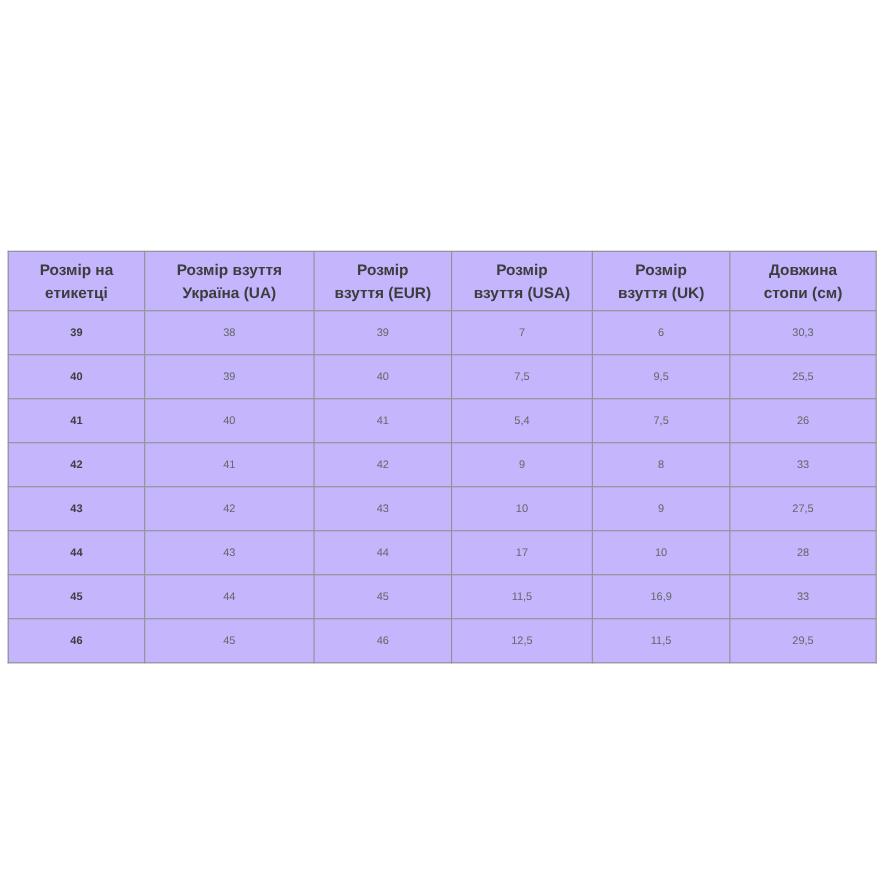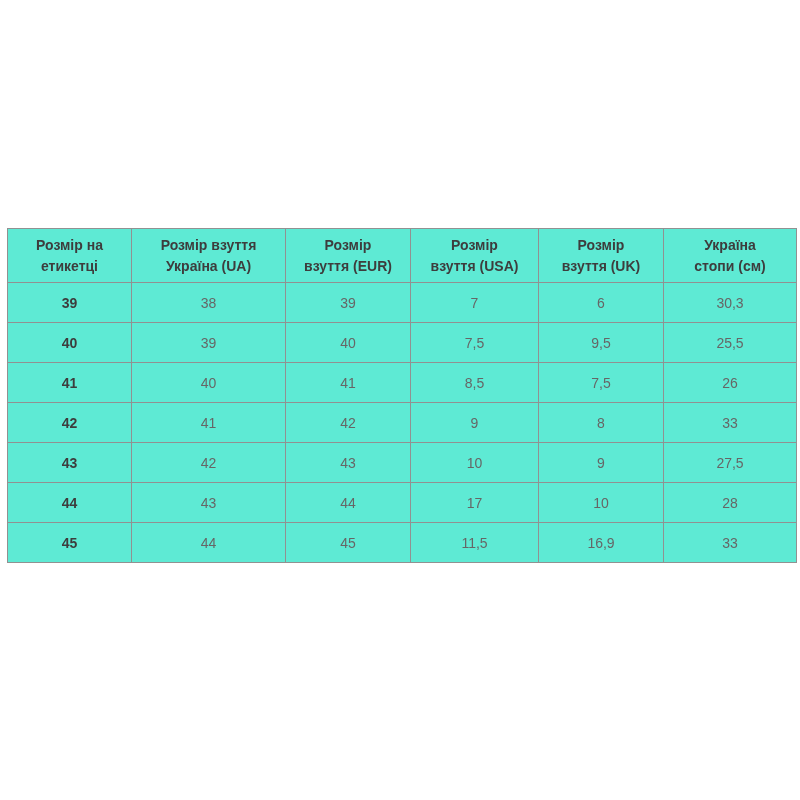--- a/index.html
+++ b/index.html
@@ -13,40 +13,40 @@
     width: 800px; height: 800px;
     background: #ffffff;
     overflow: hidden;
   }
   table.size-table {
     position: absolute;
     left: 7px; top: 228px;
     width: 789px;
     border-collapse: collapse;
     table-layout: fixed;
-    background: #5eead4;
+    background: #c4b5fd;
   }
   table.size-table th,
   table.size-table td {
     border: 1px solid #919191;
     text-align: center;
     vertical-align: middle;
     overflow: hidden;
   }
   table.size-table th {
     height: 54px;
     font-size: 14px;
     font-weight: bold;
     color: #3d3d3d;
     line-height: 21px;
     white-space: pre-line;
   }
   table.size-table td {
     height: 40px;
-    font-size: 14px;
+    font-size: 10px;
     font-weight: normal;
     color: #666666;
   }
   table.size-table td.row-label {
     font-weight: bold;
     color: #3d3d3d;
   }
 </style>
 </head>
 <body>
@@ -66,21 +66,21 @@
         <th>Розмір на
 етикетці</th>
         <th>Розмір взуття
 Україна (UA)</th>
         <th>Розмір
 взуття (EUR)</th>
         <th>Розмір
 взуття (USA)</th>
         <th>Розмір
 взуття (UK)</th>
-        <th>Україна
+        <th>Довжина
 стопи (см)</th>
       </tr>
     </thead>
     <tbody>
       <tr>
         <td class="row-label">39</td>
         <td>38</td>
         <td>39</td>
         <td>7</td>
         <td>6</td>
@@ -91,21 +91,21 @@
         <td>39</td>
         <td>40</td>
         <td>7,5</td>
         <td>9,5</td>
         <td>25,5</td>
       </tr>
       <tr>
         <td class="row-label">41</td>
         <td>40</td>
         <td>41</td>
-        <td>8,5</td>
+        <td>5,4</td>
         <td>7,5</td>
         <td>26</td>
       </tr>
       <tr>
         <td class="row-label">42</td>
         <td>41</td>
         <td>42</td>
         <td>9</td>
         <td>8</td>
         <td>33</td>
@@ -127,15 +127,23 @@
         <td>28</td>
       </tr>
       <tr>
         <td class="row-label">45</td>
         <td>44</td>
         <td>45</td>
         <td>11,5</td>
         <td>16,9</td>
         <td>33</td>
       </tr>
+      <tr>
+        <td class="row-label">46</td>
+        <td>45</td>
+        <td>46</td>
+        <td>12,5</td>
+        <td>11,5</td>
+        <td>29,5</td>
+      </tr>
     </tbody>
   </table>
 </div>
 
 </body></html>

